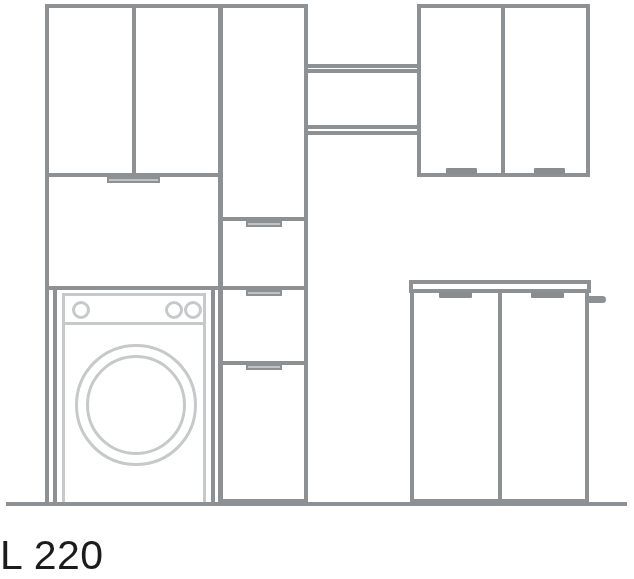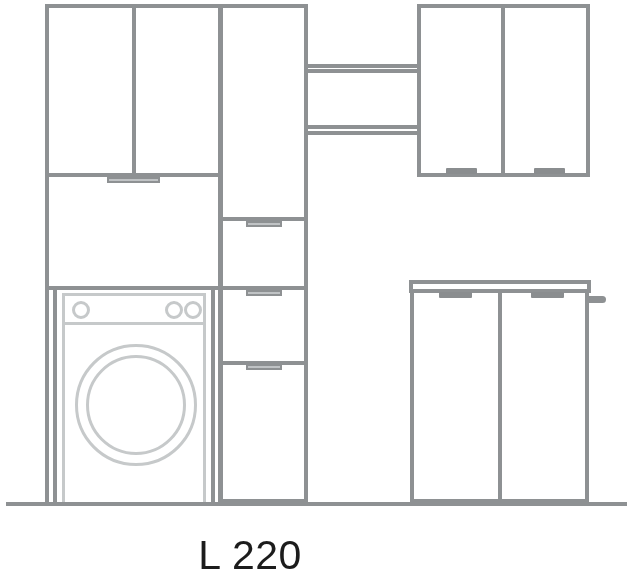--- a/index.html
+++ b/index.html
@@ -25,21 +25,21 @@
   .vline,.hline{background:var(--line);}
   .handle3d{background:var(--handle-light);border:2px solid var(--line);}
   .handle-solid{background:var(--handle);border-radius:1px;}
   .lightbox-nobottom{border:3px solid var(--light);border-bottom:none;}
   .lightline{background:var(--light);}
   .knob{border:3px solid var(--light);border-radius:50%;}
   .circle{border:3px solid var(--light);border-radius:50%;}
   .sidebar-cap{background:var(--line);border-radius:0 4px 4px 0;}
   .dim-label{
     left:0;top:534px;width:500px;
-    text-align:center;
+    text-align:left;
     font-size:41px;line-height:1.05;
     letter-spacing:0.5px;
     color:var(--ink);
   }
 </style>
 </head>
 <body>
 
 <div class="stage">
 

